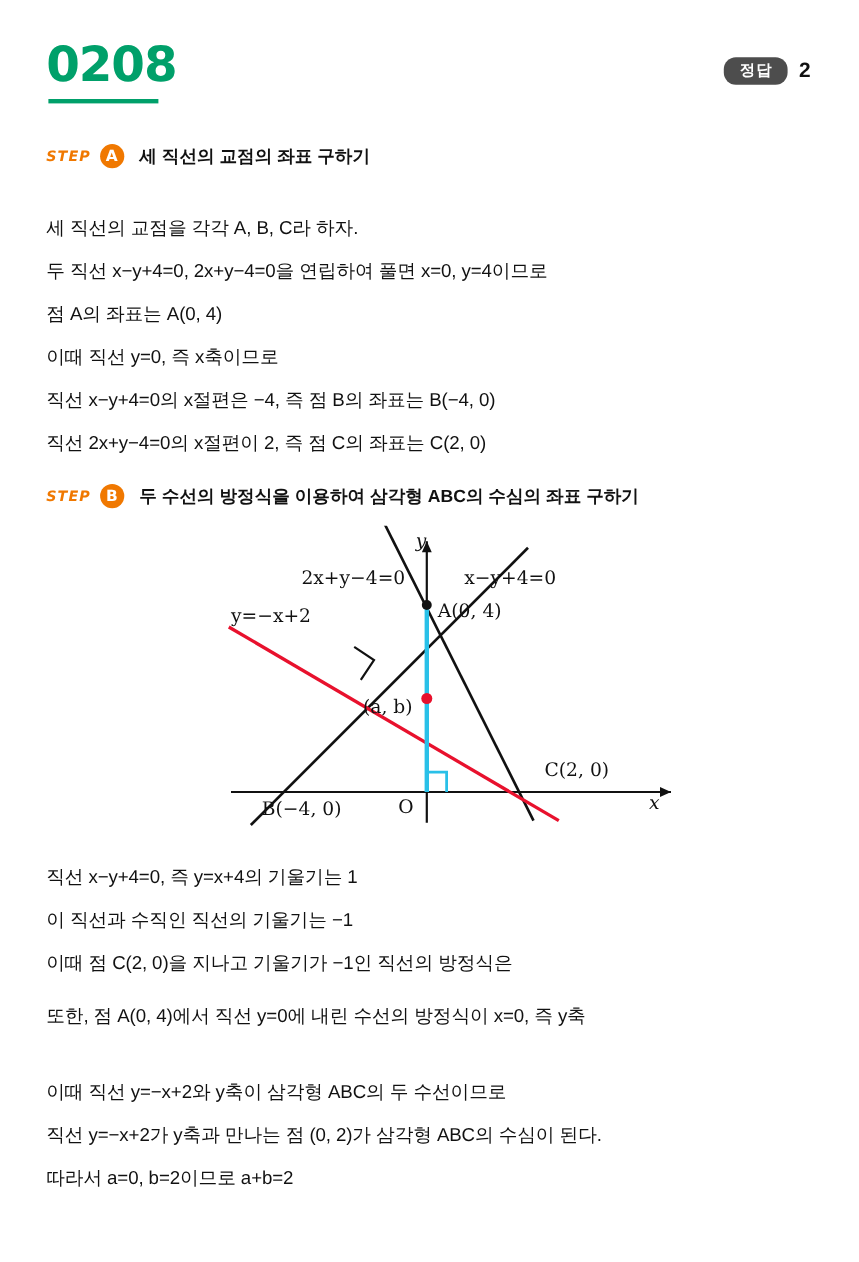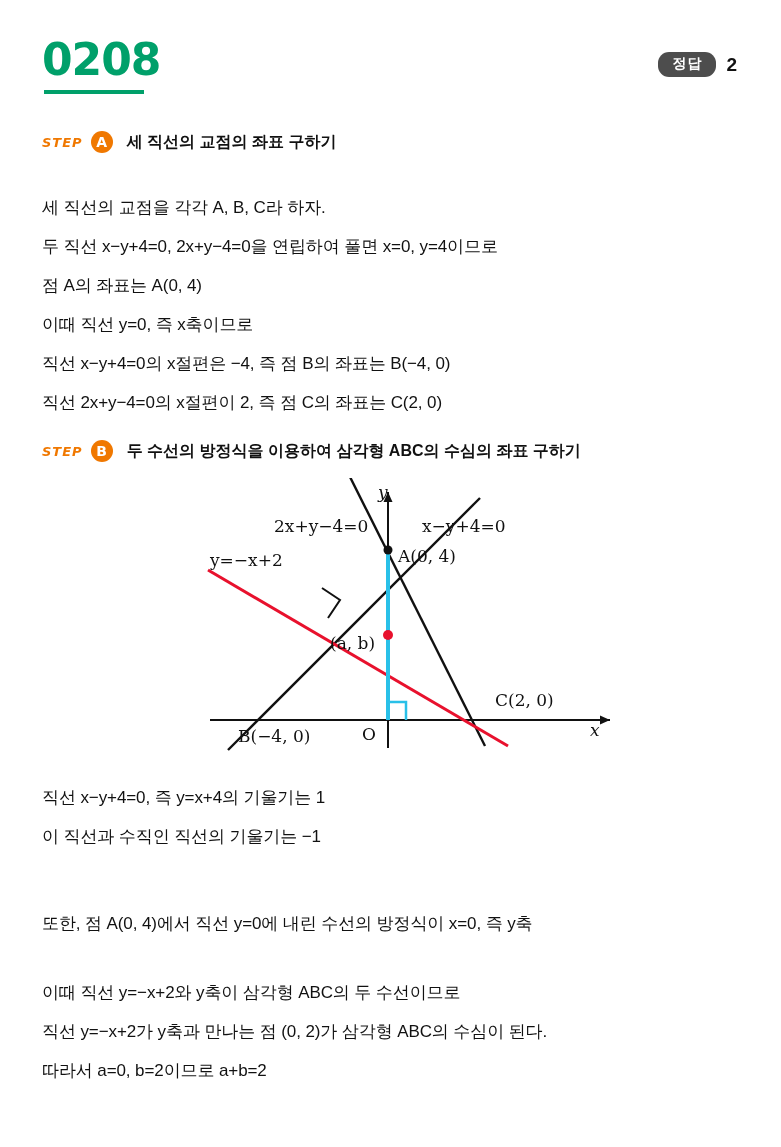--- a/index.html
+++ b/index.html
@@ -200,18 +200,19 @@
     <span class="fig-label" style="left:88px; top:248px;">B(−4, 0)</span>
     <span class="fig-label" style="left:345px; top:212px;">C(2, 0)</span>
     <span class="fig-label" style="left:180px; top:155px;">(a, b)</span>
     <span class="fig-label" style="left:212px; top:246px;">O</span>
     <span class="fig-label" style="left:440px; top:242px; font-style:italic;">x</span>
     <span class="fig-label" style="left:228px; top:4px; font-style:italic;">y</span>
   </div>
 
   <div class="line" style="top:786px;">직선 x−y+4=0, 즉 y=x+4의 기울기는 1</div>
   <div class="line" style="top:825px;">이 직선과 수직인 직선의 기울기는 −1</div>
+  <div class="line" style="top:864px;">이때 점 C(2, 0)을 지나고 기울기가 −1인 직선의 방정식은</div>
   <div class="line" style="top:912px;">또한, 점 A(0, 4)에서 직선 y=0에 내린 수선의 방정식이 x=0, 즉 y축</div>
   <div class="line" style="top:981px;">이때 직선 y=−x+2와 y축이 삼각형 ABC의 두 수선이므로</div>
   <div class="line" style="top:1020px;">직선 y=−x+2가 y축과 만나는 점 (0, 2)가 삼각형 ABC의 수심이 된다.</div>
   <div class="line" style="top:1059px;">따라서 a=0, b=2이므로 a+b=2</div>
 
 </div>
 
 </body></html>

